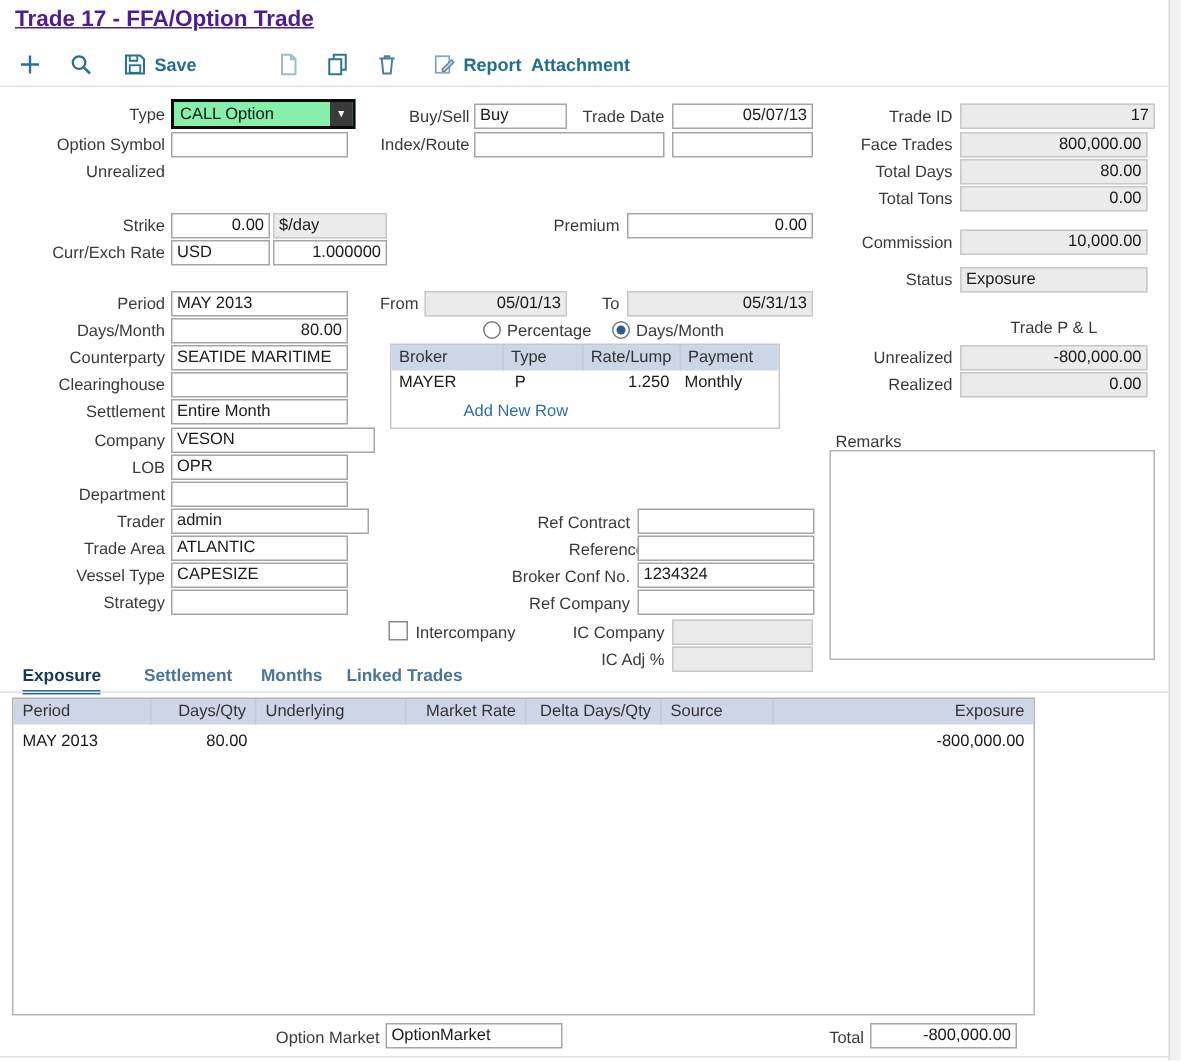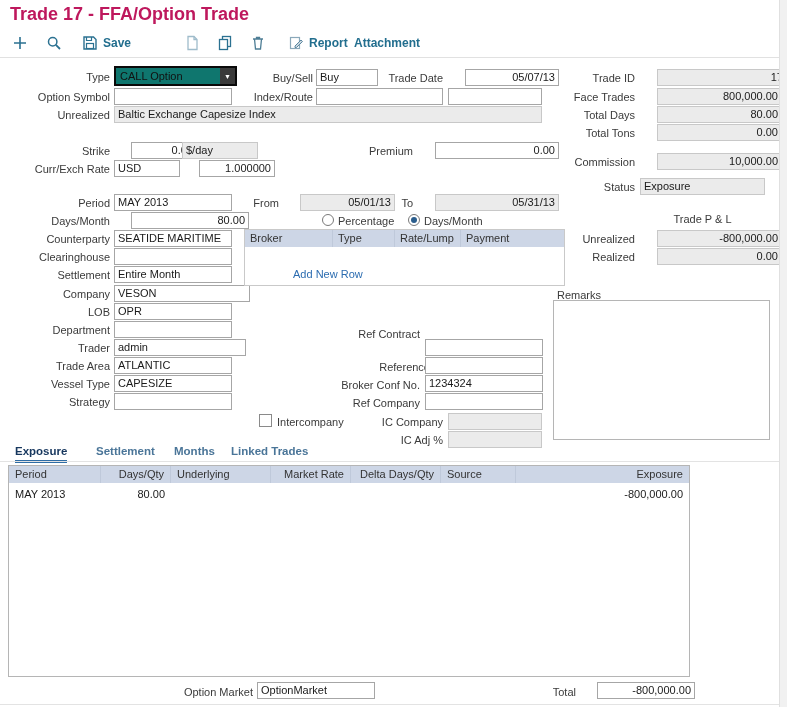--- a/index.html
+++ b/index.html
@@ -1,28 +1,28 @@
 <!DOCTYPE html>
 <html><head>
 <meta charset="utf-8">
 <style>
   * { margin:0; padding:0; box-sizing:border-box; }
   html,body { background:#fff; }
   body { font-family:"Liberation Sans", sans-serif; }
   .page { position:relative; width:787px; height:707px; background:#fff; overflow:hidden; font-size:11px; color:#333; }
-  .title { position:absolute; left:10px; top:4px; font-size:18px; font-weight:bold; color:#be185d; }
+  .title { position:absolute; left:10px; top:4px; font-size:15px; font-weight:bold; color:#4c1d95;text-decoration:underline; }
   .toolbar { position:absolute; left:0; top:28px; width:779px; height:30px; border-bottom:1px solid #e1e1e1; }
   .tbtn { position:absolute; top:4px; display:flex; align-items:center; gap:5px; color:#226e8e; font-size:12px; font-weight:bold; cursor:pointer; height:22px; }
   .tbtn svg { flex-shrink:0; }
   .lbl { position:absolute; height:16px; line-height:16px; font-size:11px; color:#3a3a3a; text-align:right; white-space:nowrap; }
   .lbl.left { text-align:left; }
   .fld { position:absolute; height:17px; line-height:15px; border:1px solid #a6a6a6; background:#fff; font-size:11px; padding:0 3px; color:#1a1a1a; white-space:nowrap; overflow:hidden; }
   .ro { background:#ebebeb; border:1px solid #c8c8c8; }
-  .num { text-align:right;margin-left:17px; }
-  .combo { position:absolute; height:20px; border:2px solid #0a0a0a; background:#0f766e; display:flex; align-items:center; }
+  .num { text-align:right; }
+  .combo { position:absolute; height:20px; border:2px solid #0a0a0a; background:#86efac; display:flex; align-items:center; }
   .combo-text { flex:1; padding:0 4px; font-size:11px; color:#111; }
   .combo-arrow { width:15px; align-self:stretch; background:#3a3a3a; color:#fff; font-size:7px; display:flex; align-items:center; justify-content:center; }
   .radio { position:absolute; width:12px; height:12px; border:1px solid #7a7a7a; border-radius:50%; background:#fff; }
   .radio.sel::after { content:""; position:absolute; left:2px; top:2px; width:6px; height:6px; border-radius:50%; background:#2b5d8c; }
   .checkbox { position:absolute; width:13px; height:13px; border:1px solid #8a8a8a; background:#fff; }
   .panel { position:absolute; border:1px solid #c9c9c9; background:#fff; }
   .bt-header { display:flex; height:17px; background:#cdd6e6; }
   .bt-hcell { line-height:17px; padding:0 5px; color:#333; border-right:1px solid #bfc9da; }
   .bt-hcell:last-child { border-right:none; }
   .bt-row { display:flex; height:17px; }
@@ -101,21 +101,20 @@
   <div class="lbl" style="left:8px;top:69px;width:102px">Type</div>
   <div class="combo" style="left:114px;top:66px;width:123px">
     <span class="combo-text">CALL Option</span>
     <span class="combo-arrow">▼</span>
   </div>
 
   <div class="lbl" style="left:8px;top:89px;width:102px">Option Symbol</div>
   <div class="fld" style="left:114px;top:88px;width:118px"></div>
 
   <div class="lbl" style="left:8px;top:107px;width:102px">Unrealized</div>
-  <div class="fld ro" style="left:114px;top:106px;width:428px">Baltic Exchange Capesize Index</div>
 
   <div class="lbl" style="left:8px;top:143px;width:102px">Strike</div>
   <div class="fld num" style="left:114px;top:142px;width:66px">0.00</div>
   <div class="fld ro" style="left:182px;top:142px;width:76px">$/day</div>
 
   <div class="lbl" style="left:8px;top:161px;width:102px">Curr/Exch Rate</div>
   <div class="fld" style="left:114px;top:160px;width:66px">USD</div>
   <div class="fld num" style="left:182px;top:160px;width:76px">1.000000</div>
 
   <div class="lbl" style="left:8px;top:195px;width:102px">Period</div>
@@ -169,31 +168,37 @@
   <div class="lbl" style="left:243px;top:195px;width:36px">From</div>
   <div class="fld ro num" style="left:283px;top:194px;width:95px">05/01/13</div>
   <div class="lbl" style="left:383px;top:195px;width:30px">To</div>
   <div class="fld ro num" style="left:418px;top:194px;width:124px">05/31/13</div>
 
   <div class="radio" style="left:322px;top:214px"></div>
   <div class="lbl left" style="left:338px;top:213px;width:70px">Percentage</div>
   <div class="radio sel" style="left:408px;top:214px"></div>
   <div class="lbl left" style="left:424px;top:213px;width:75px">Days/Month</div>
 
-  <div class="panel" style="left:244px;top:229px;width:321px;height:57px">
+  <div class="panel" style="left:260px;top:229px;width:260px;height:57px">
     <div class="bt-header">
       <div class="bt-hcell" style="width:88px">Broker</div>
       <div class="bt-hcell" style="width:62px">Type</div>
       <div class="bt-hcell" style="width:66px">Rate/Lump</div>
       <div class="bt-hcell" style="width:77px">Payment</div>
     </div>
+    <div class="bt-row">
+      <div class="bt-cell" style="width:88px">MAYER</div>
+      <div class="bt-cell" style="width:62px">P</div>
+      <div class="bt-cell r" style="width:66px">1.250</div>
+      <div class="bt-cell" style="width:77px">Monthly</div>
+    </div>
     <div class="add-link" style="left:48px;top:38px">Add New Row</div>
   </div>
 
-  <div class="lbl" style="left:320px;top:326px;width:100px">Ref Contract</div>
+  <div class="lbl" style="left:320px;top:341px;width:100px">Ref Contract</div>
   <div class="fld" style="left:425px;top:339px;width:118px"></div>
 
   <div class="lbl" style="left:330px;top:359px;width:100px">Reference</div>
   <div class="fld" style="left:425px;top:357px;width:118px"></div>
 
   <div class="lbl" style="left:320px;top:377px;width:100px">Broker Conf No.</div>
   <div class="fld" style="left:425px;top:375px;width:118px">1234324</div>
 
   <div class="lbl" style="left:320px;top:395px;width:100px">Ref Company</div>
   <div class="fld" style="left:425px;top:393px;width:118px"></div>

